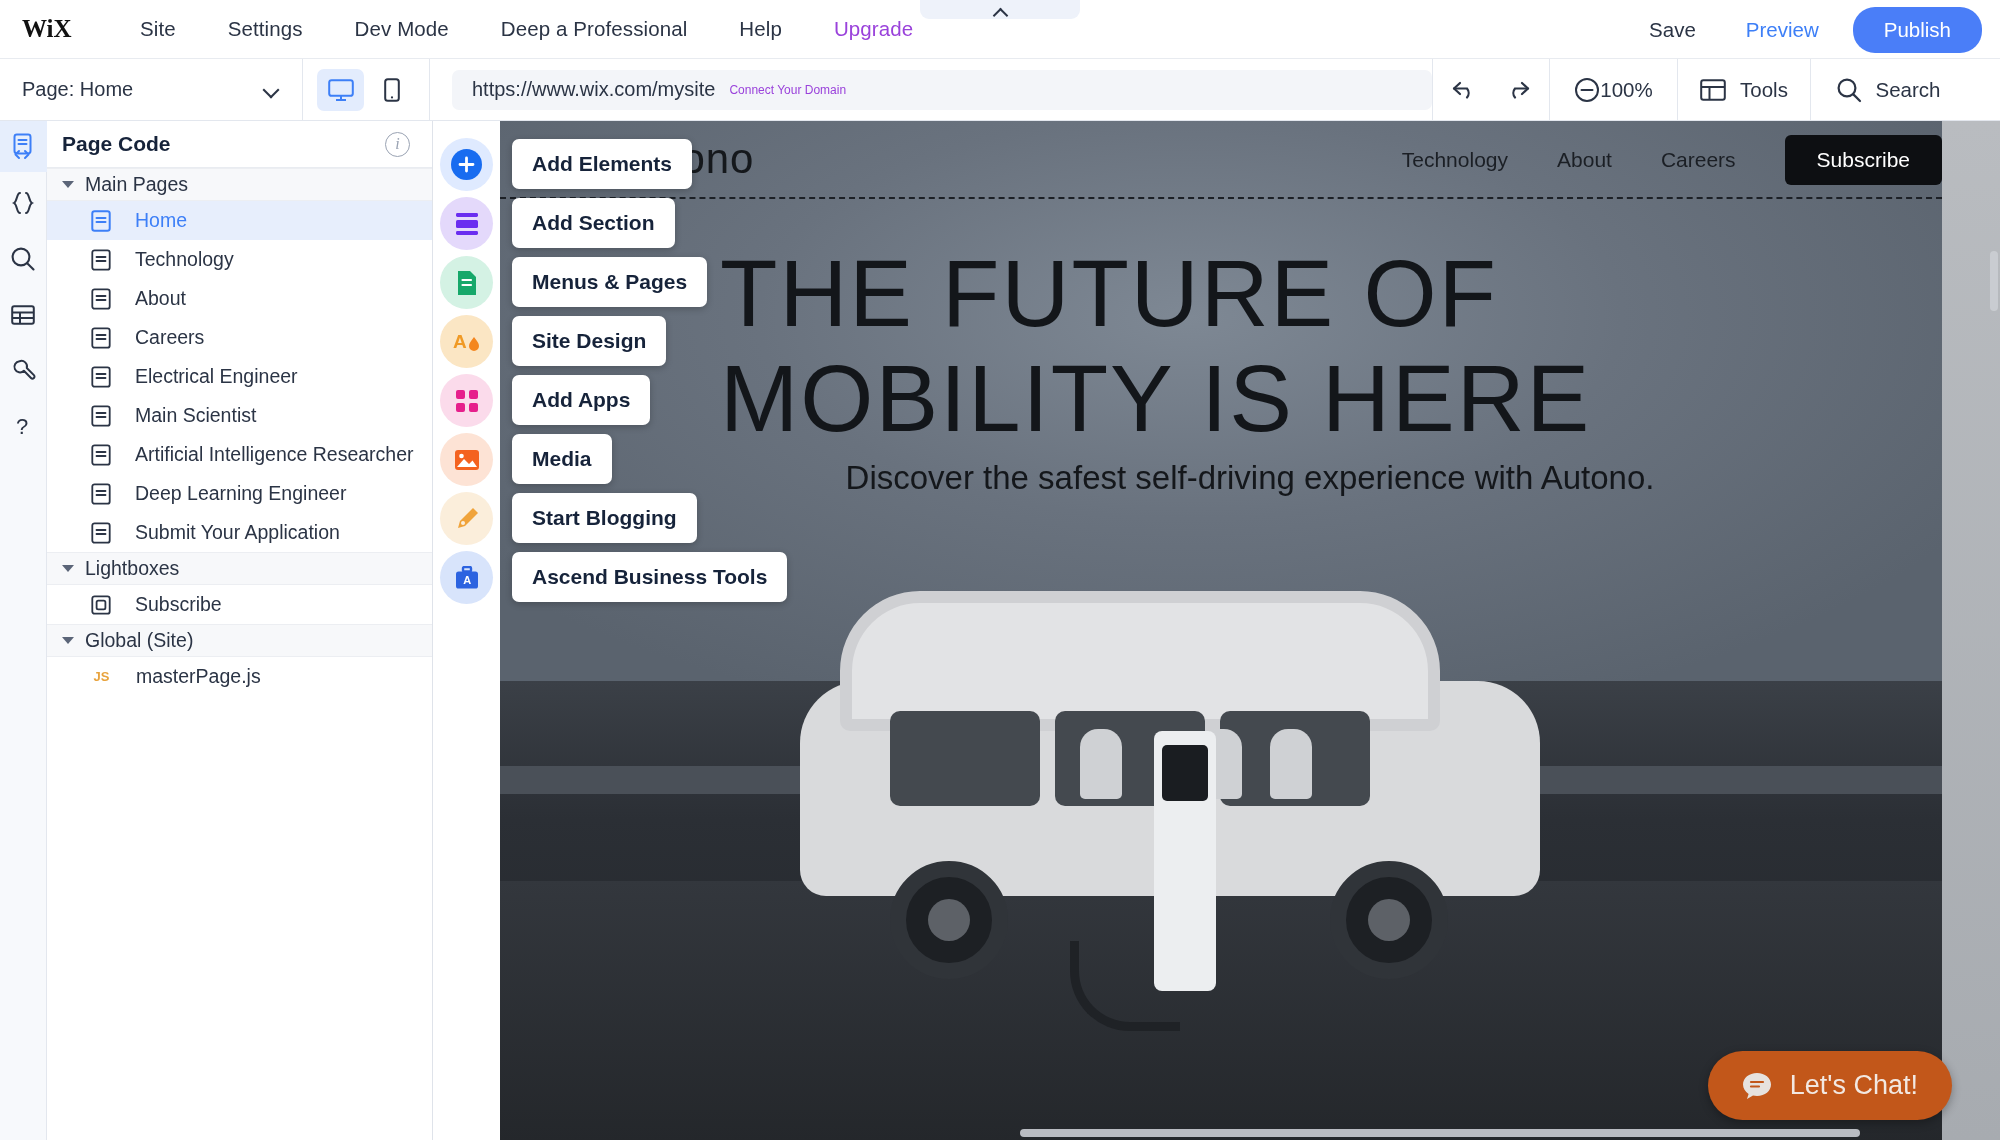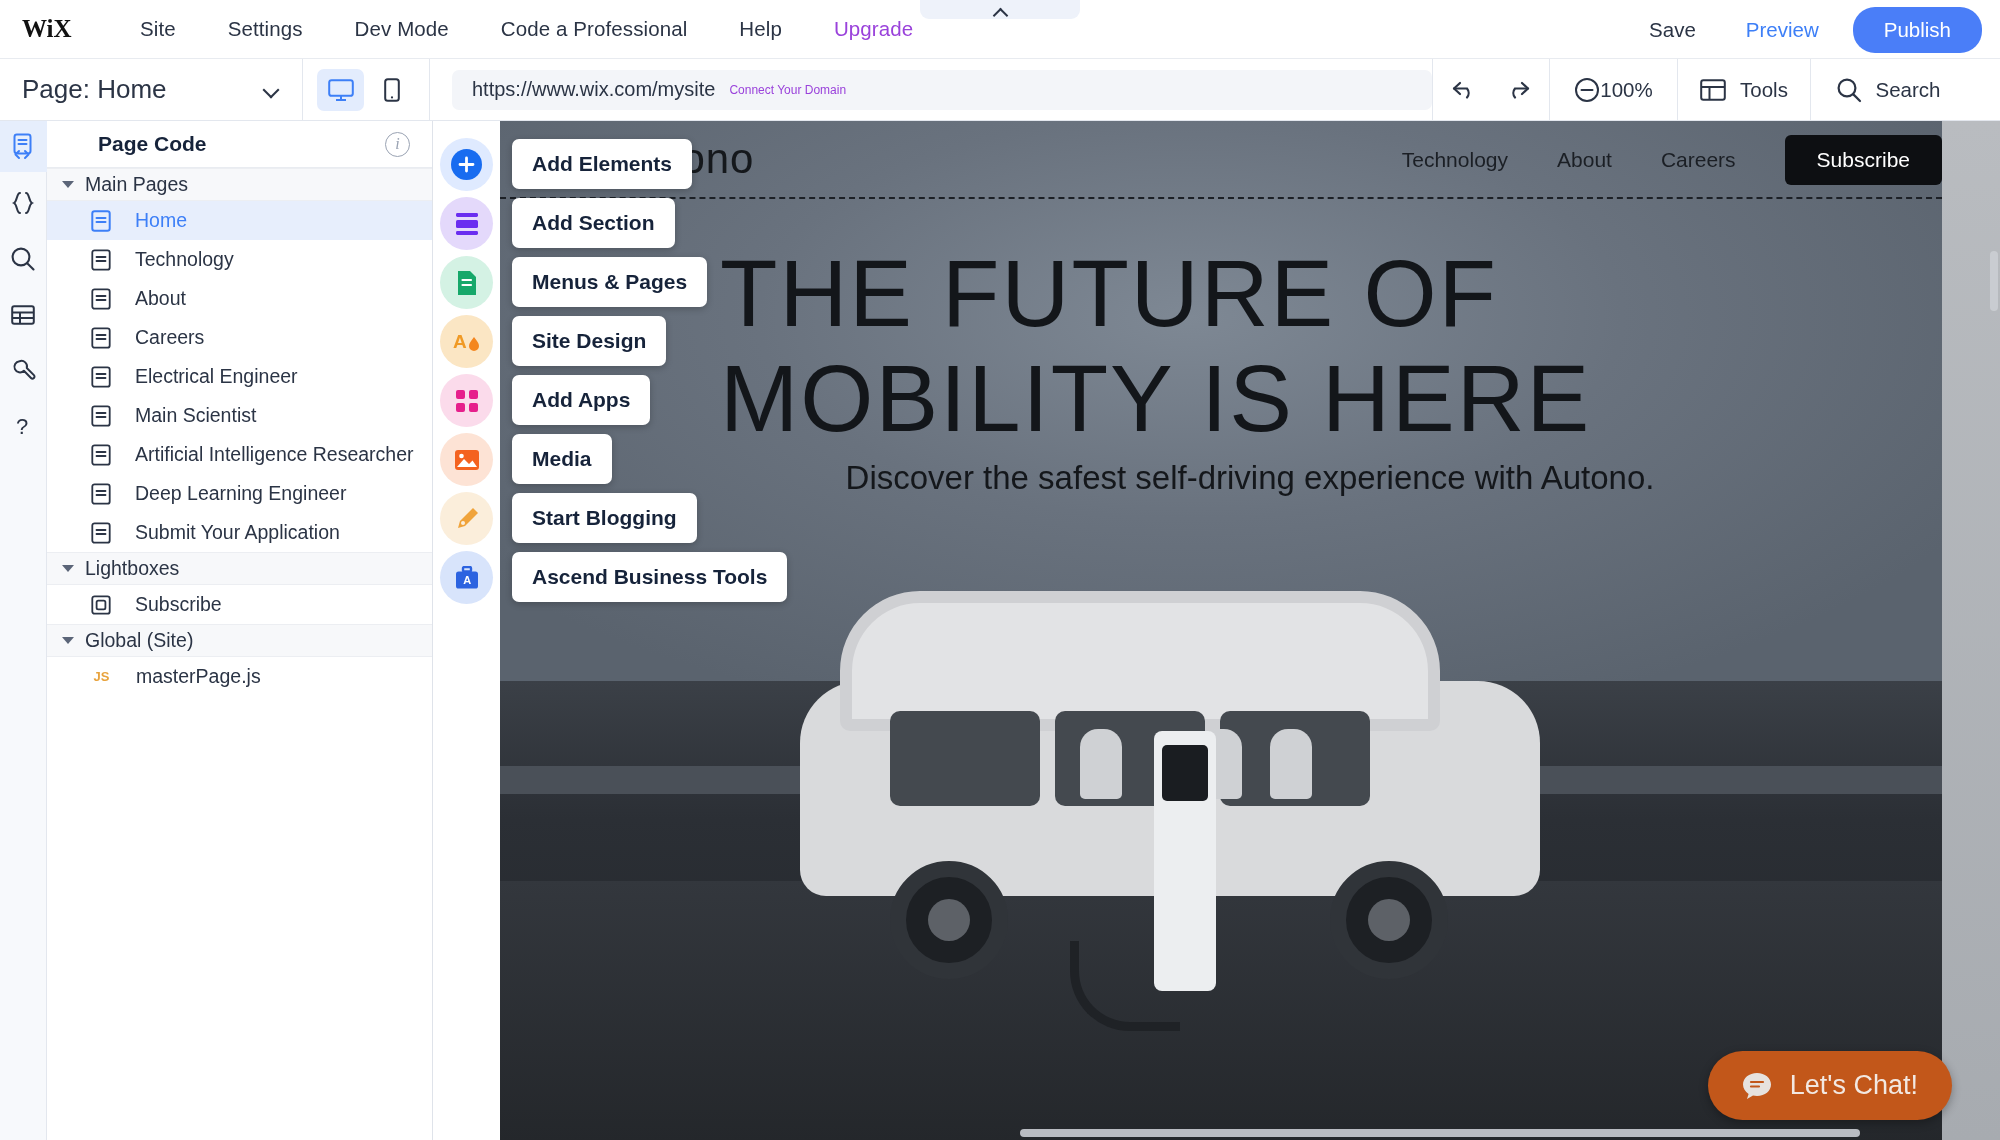--- a/index.html
+++ b/index.html
@@ -54,21 +54,21 @@
   .secondbar {
     position: absolute; left: 0; top: 59px; width: 2000px; height: 62px;
     background: #ffffff; display: flex; align-items: stretch;
     border-bottom: 1px solid #e3e7ee;
   }
   .page-select {
     width: 303px; display: flex; align-items: center; padding: 0 22px 0 22px;
     justify-content: space-between; cursor: pointer;
     border-right: 1px solid #e3e7ee;
   }
-  .page-select .lbl { font-size: 26px; color: #2b3445; }
+  .page-select .lbl { font-size: 20px; color: #2b3445; }
   .chev-down { width: 18px; height: 12px; position: relative; }
   .chev-down::before {
     content: ""; position: absolute; left: 3px; top: 0px;
     width: 10px; height: 10px; border-right: 2.2px solid #2b3445;
     border-bottom: 2.2px solid #2b3445; transform: rotate(45deg);
   }
   .viewmode {
     display: flex; align-items: center; gap: 4px; padding: 0 14px;
     border-right: 1px solid #e3e7ee;
   }
@@ -120,21 +120,21 @@
   
   .panel {
     position: absolute; left: 47px; top: 121px; width: 386px; height: 1019px;
     background: #fff; border-right: 1px solid #dfe3ea;
   }
   .panel-head {
     height: 47px; display: flex; align-items: center;
     justify-content: space-between; padding: 0 22px 0 15px;
     border-bottom: 1px solid #e9ecf1;
   }
-  .panel-title { font-size: 21px; font-weight: bold; color: #16233a; margin-left: 36px; }
+  .panel-title { font-size: 21px; font-weight: bold; color: #16233a; }
   .info-icon {
     width: 25px; height: 25px; border-radius: 50%; border: 1.7px solid #9aa3b3;
     color: #9aa3b3; font-size: 16px; display: flex; align-items: center;
     justify-content: center; font-family: "Liberation Serif", serif;
     font-style: italic; cursor: pointer;
   }
   .tree-group-head {
     height: 33px; display: flex; align-items: center; padding-left: 15px;
     background: #f7f8fa; border-bottom: 1px solid #eceef2;
     border-top: 1px solid #eceef2; cursor: pointer;
@@ -312,21 +312,21 @@
   <div class="topbar">
     <div class="wix-logo">
       <svg width="62" height="26" viewBox="0 0 62 26">
         <text x="0" y="21" font-family="Liberation Serif, serif" font-size="25" font-weight="bold" fill="#111">WiX</text>
       </svg>
     </div>
     <div class="topnav">
       <div class="topnav-item">Site</div>
       <div class="topnav-item">Settings</div>
       <div class="topnav-item">Dev Mode</div>
-      <div class="topnav-item">Code a Professional</div>
+      <div class="topnav-item">Deep a Professional</div>
       <div class="topnav-item">Help</div>
       <div class="topnav-item upgrade">Upgrade</div>
     </div>
     <div class="center-tab">
       <div class="chev-up"></div>
     </div>
     <div class="top-right">
       <div class="save-btn">Save</div>
       <div class="preview-btn">Preview</div>
       <button class="publish-btn">Publish</button>

